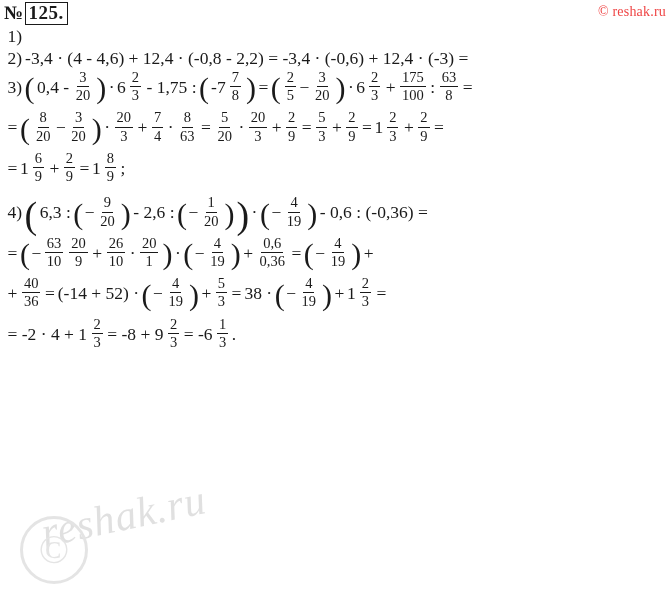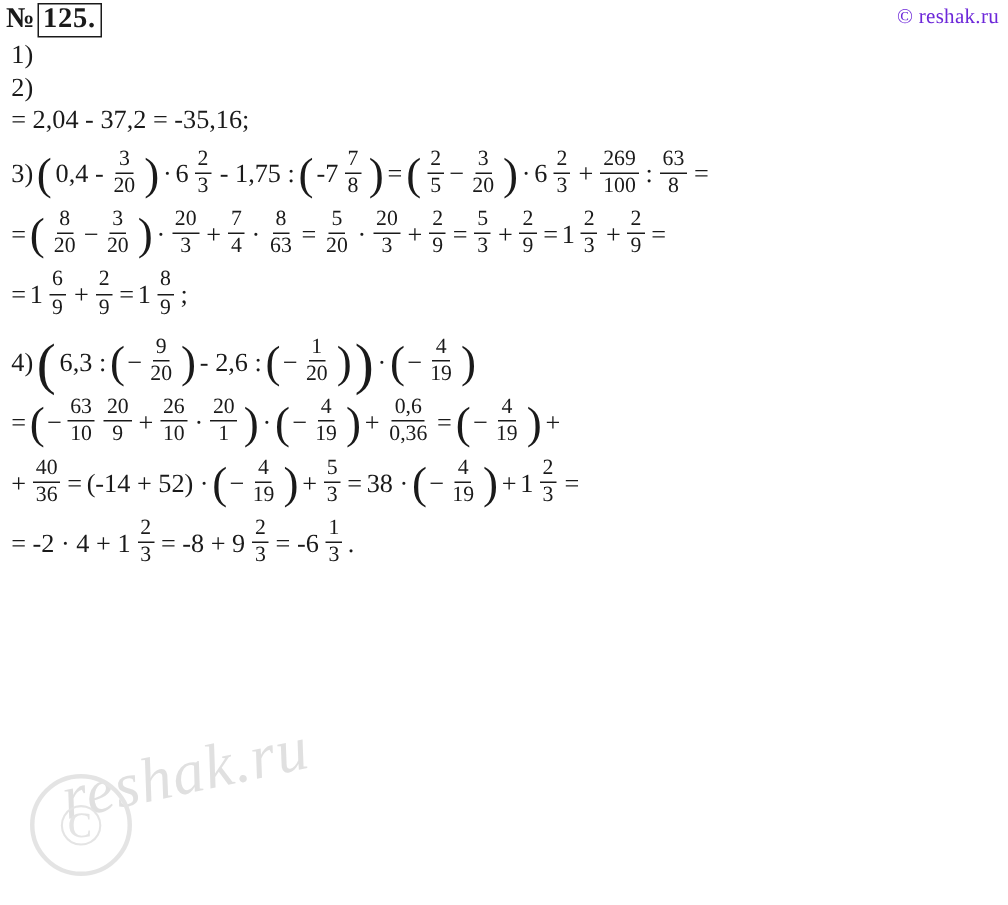--- a/index.html
+++ b/index.html
@@ -45,21 +45,21 @@
   .task-number .hash {
     display: inline-block;
     margin-right: 1px;
   }
   .site-credit {
     position: absolute;
     right: 6px;
     top: 4px;
     font-family: "Liberation Serif", serif;
     font-size: 14px;
-    color: #6d28d9;
+    color: #ef4444;
     letter-spacing: 0.2px;
   }
 
   
   .math-body {
     position: absolute;
     left: 6px;
     top: 28px;
     width: 660px;
     font-size: 17.5px;
@@ -172,23 +172,21 @@
   </div>
 
   <div class="math-body">
 
     <div class="line">
       <span class="tok">1)</span>
     </div>
 
     <div class="line">
       <span class="tok">2)</span>
-    </div>
-    <div class="line gap-after">
-      <span class="tok">= 2,04 - 37,2 = -35,16;</span>
+      <span class="tok">-3,4 · (4 - 4,6) + 12,4 · (-0,8 - 2,2) = -3,4 · (-0,6) + 12,4 · (-3) =</span>
     </div>
 
     <div class="line tall">
       <span class="tok">3)</span>
       <span class="paren">(</span>
       <span class="tok">0,4 -</span>
       <span class="frac">
         <span class="num">3</span>
         <span class="den">20</span>
       </span>
@@ -226,21 +224,21 @@
       <span class="tok">·</span>
       <span class="mixed">
         <span class="whole">6</span>
         <span class="frac">
           <span class="num">2</span>
           <span class="den">3</span>
         </span>
       </span>
       <span class="tok">+</span>
       <span class="frac">
-        <span class="num">269</span>
+        <span class="num">175</span>
         <span class="den">100</span>
       </span>
       <span class="tok">:</span>
       <span class="frac">
         <span class="num">63</span>
         <span class="den">8</span>
       </span>
       <span class="tok">=</span>
     </div>
 
@@ -359,20 +357,21 @@
       <span class="paren">)</span>
       <span class="paren xbig">)</span>
       <span class="tok">·</span>
       <span class="paren">(</span>
       <span class="tok tight">−</span>
       <span class="frac">
         <span class="num">4</span>
         <span class="den">19</span>
       </span>
       <span class="paren">)</span>
+      <span class="tok">- 0,6 : (-0,36) =</span>
     </div>
 
     <div class="line tall">
       <span class="tok">=</span>
       <span class="paren">(</span>
       <span class="tok tight">−</span>
       <span class="frac">
         <span class="num">63</span>
         <span class="den">10</span>
       </span>

